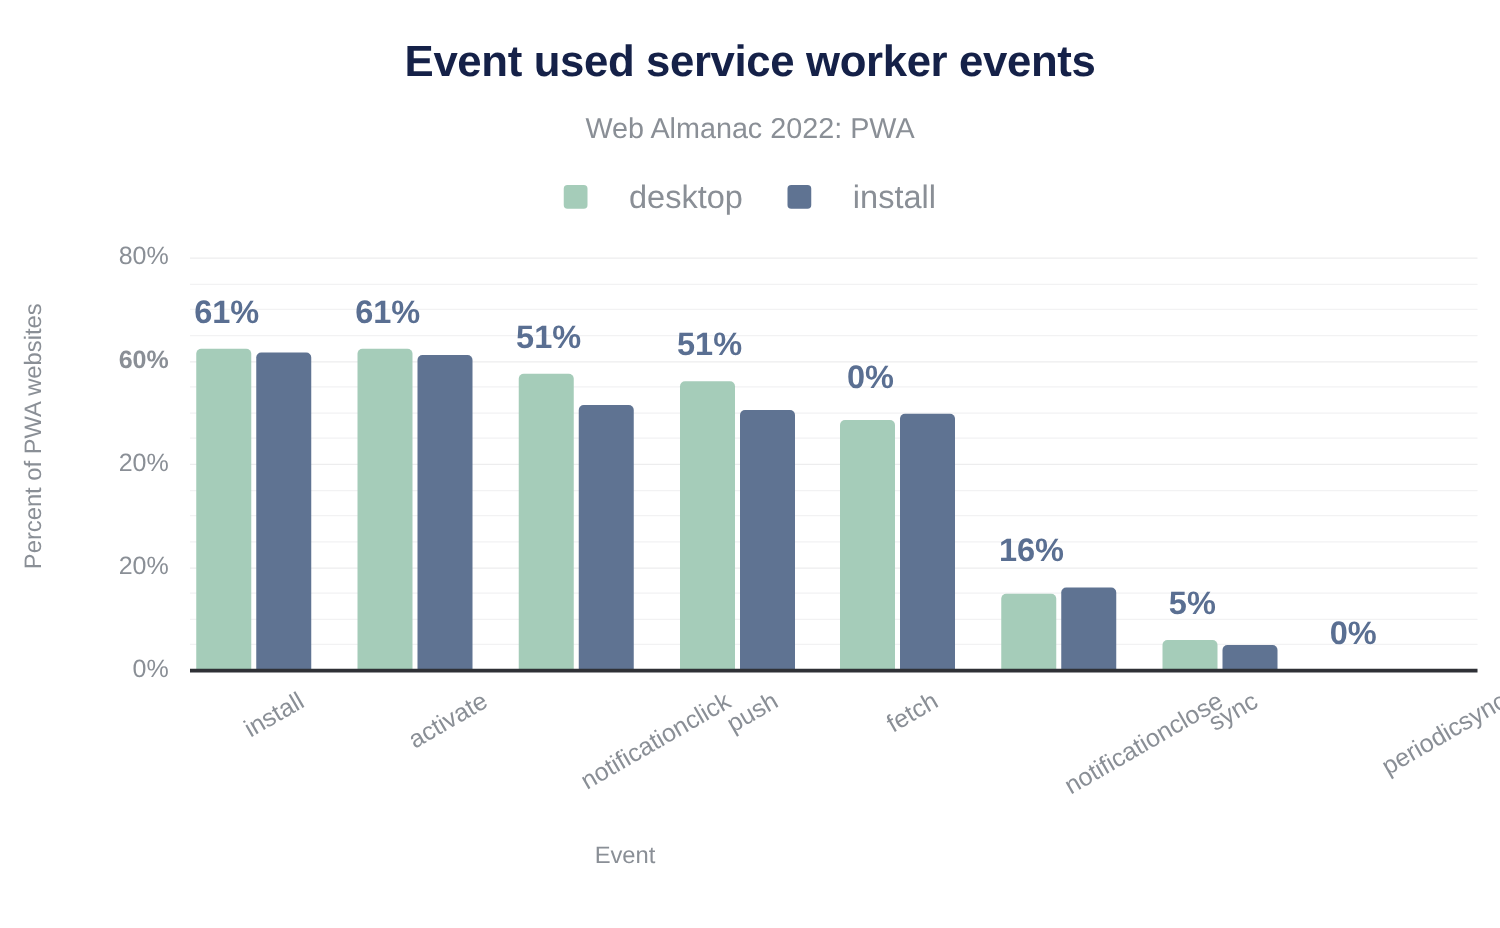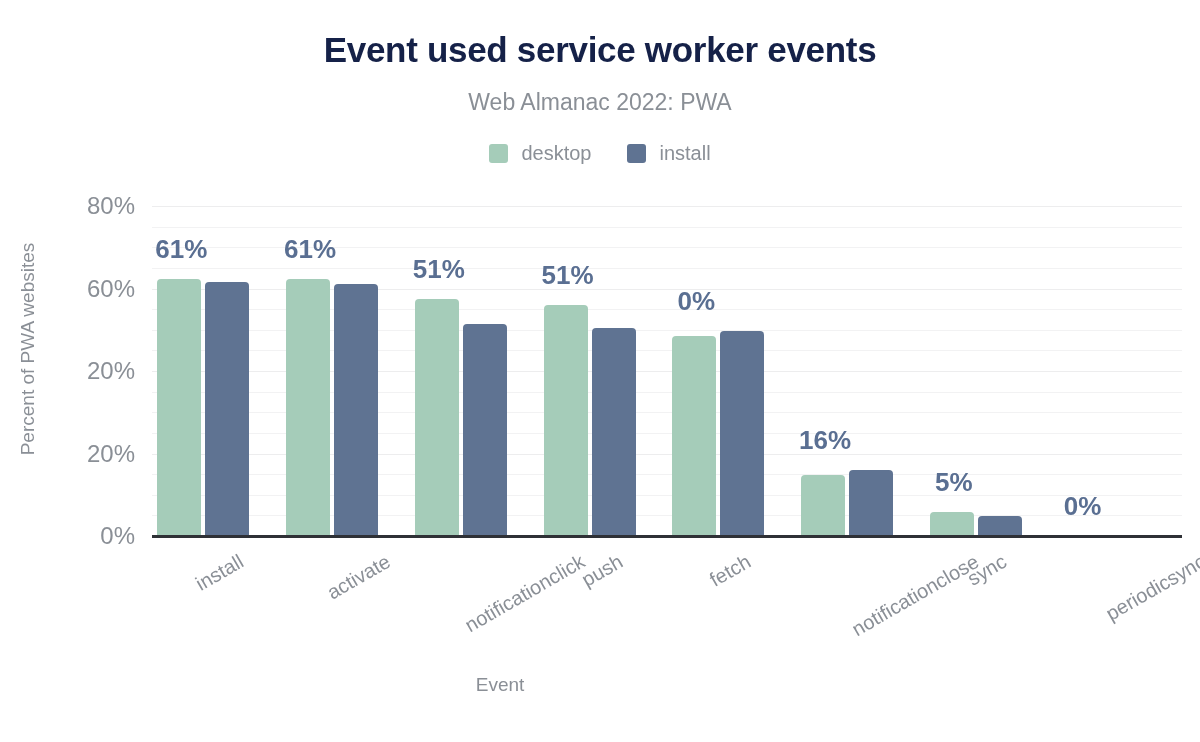--- a/index.html
+++ b/index.html
@@ -59,22 +59,23 @@
     align-items: center;
     gap: 13px;
   }
   .legend-swatch {
     width: 19px;
     height: 19px;
     border-radius: 3px;
     display: block;
   }
   .legend-label {
-    font-size: 20px;
-    color: #8a8f96;
+    font-size: 26px;
+    color: #8a8f96;
+    margin-left: 20px;
   }
 
   
   .plot-area {
     position: absolute;
     left: 152px;
     top: 206px;
     width: 1030px;
     height: 330px;
   }
@@ -99,21 +100,21 @@
   .ytick-wrap {
     position: absolute;
     left: 0;
     top: 0;
     width: 145px;
     height: 742px;
   }
   .ytick-lbl {
     position: absolute;
     right: 10px;
-    font-size: 24px;
+    font-size: 20px;
     color: #8a8f96;
     transform: translateY(-50%);
     white-space: nowrap;
   }
 
   
   .y-axis-title {
     position: absolute;
     left: -252px;
     top: 338px;
@@ -194,21 +195,21 @@
       <div class="legend-item">
         <span class="legend-swatch" style="background: rgb(95, 115, 146);"></span>
         <span class="legend-label">install</span>
       </div>
     </div>
 
   <div class="ytick-wrap" id="yticks">
       <div class="ytick-lbl" style="top: 536px;">0%</div>
       <div class="ytick-lbl" style="top: 453.5px;">20%</div>
       <div class="ytick-lbl" style="top: 371px;">20%</div>
-      <div class="ytick-lbl" style="top: 288.5px;">60%</div>
+      <div class="ytick-lbl" style="top: 288.5px; font-weight: bold;">60%</div>
       <div class="ytick-lbl" style="top: 206px;">80%</div>
     </div>
 
   <div class="y-axis-title">Percent of PWA websites</div>
 
   <div class="plot-area" id="plot">
       <div class="gridline major" style="top: 330px;"></div>
       <div class="gridline" style="top: 309.375px;"></div>
       <div class="gridline" style="top: 288.75px;"></div>
       <div class="gridline" style="top: 268.125px;"></div>

